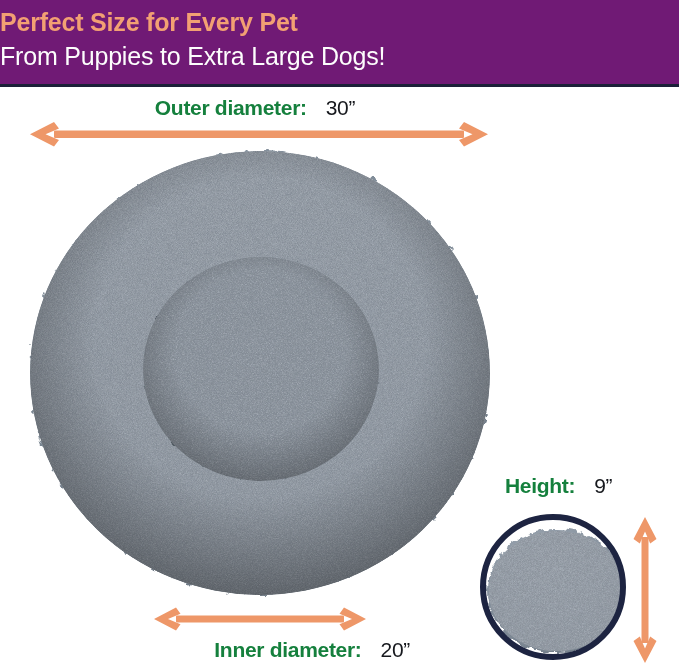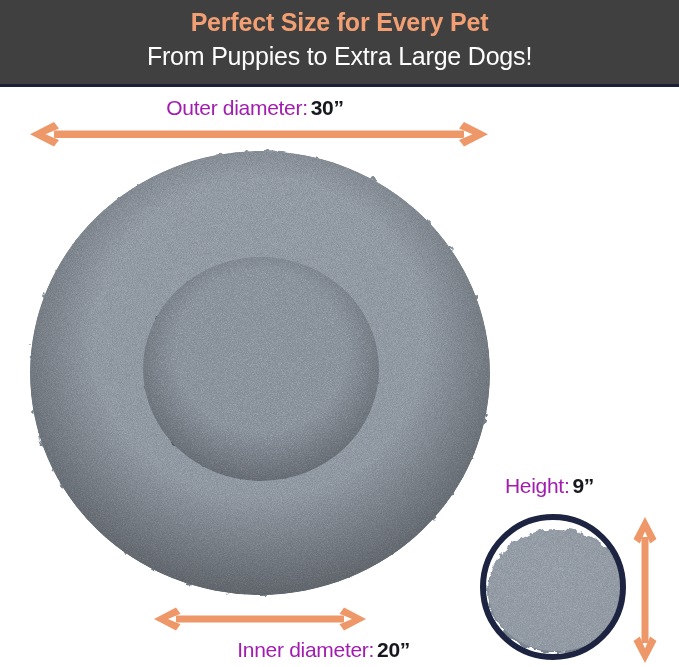--- a/index.html
+++ b/index.html
@@ -15,24 +15,24 @@
     font-family: "Liberation Sans", sans-serif;
     background: #ffffff;
   }
 
   
   #header-banner {
     position: absolute;
     left: 0; top: 0;
     width: 679px;
     height: 87px;
-    background: #404040;
+    background: #701a75;
     box-sizing: border-box;
     border-bottom: 3px solid #1b2038;
-    text-align: center;
+    text-align: left;
     overflow: hidden;
   }
   #header-title {
     position: absolute;
     left: 0; top: 7px;
     width: 679px;
     font-size: 25px;
     font-weight: bold;
     color: #f2a073;
     letter-spacing: -0.2px;
@@ -52,29 +52,29 @@
   }
 
   
   .dim-label {
     position: absolute;
     white-space: nowrap;
     font-size: 21px;
     line-height: 24px;
   }
   .dim-label .lbl {
+    font-weight: bold;
+    color: #15803d;
+    letter-spacing: -0.3px;
+  }
+  .dim-label .val {
     font-weight: normal;
-    color: #a21caf;
-    letter-spacing: -0.3px;
-  }
-  .dim-label .val {
-    font-weight: bold;
     color: #16181d;
     letter-spacing: -0.3px;
-    margin-left: 3px;
+    margin-left: 19px;
   }
 
   #outer-diameter-label {
     left: 0; top: 96px;
     width: 510px;
     text-align: center;
   }
   #inner-diameter-label {
     left: 110px; top: 638px;
     width: 300px;

